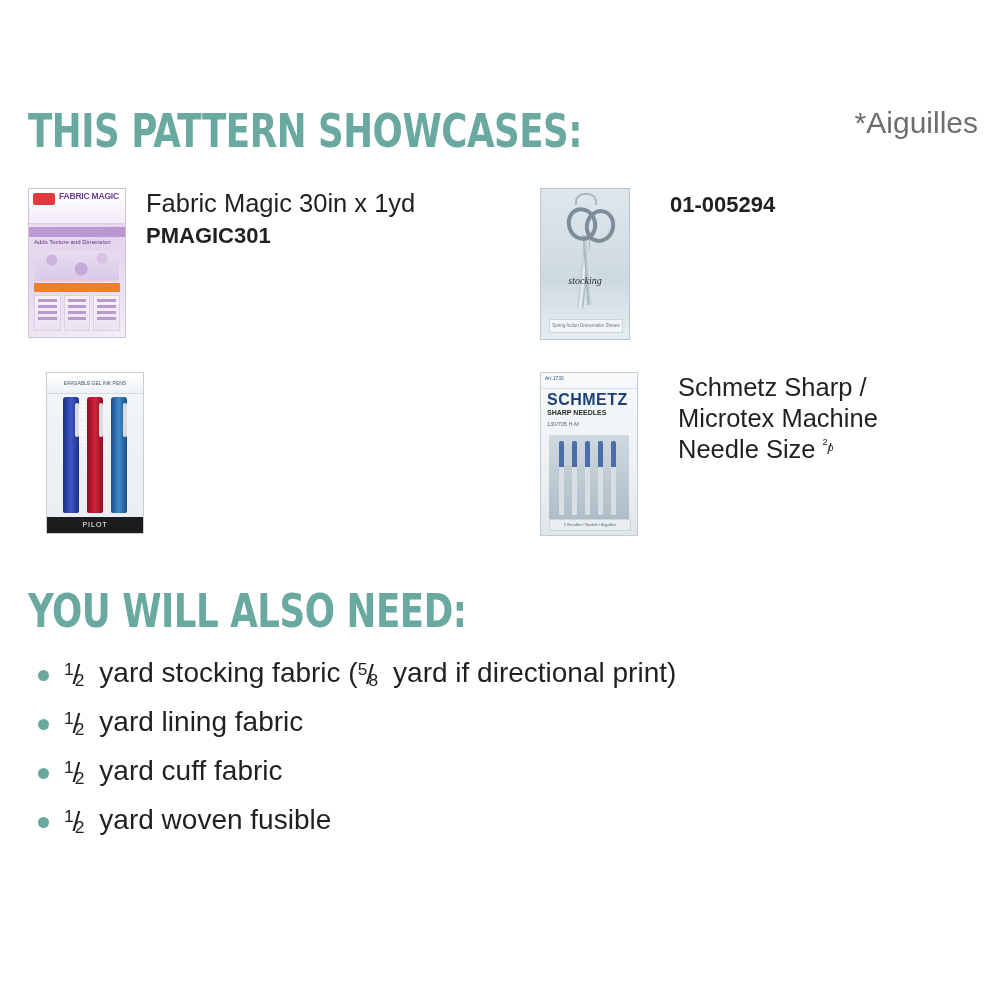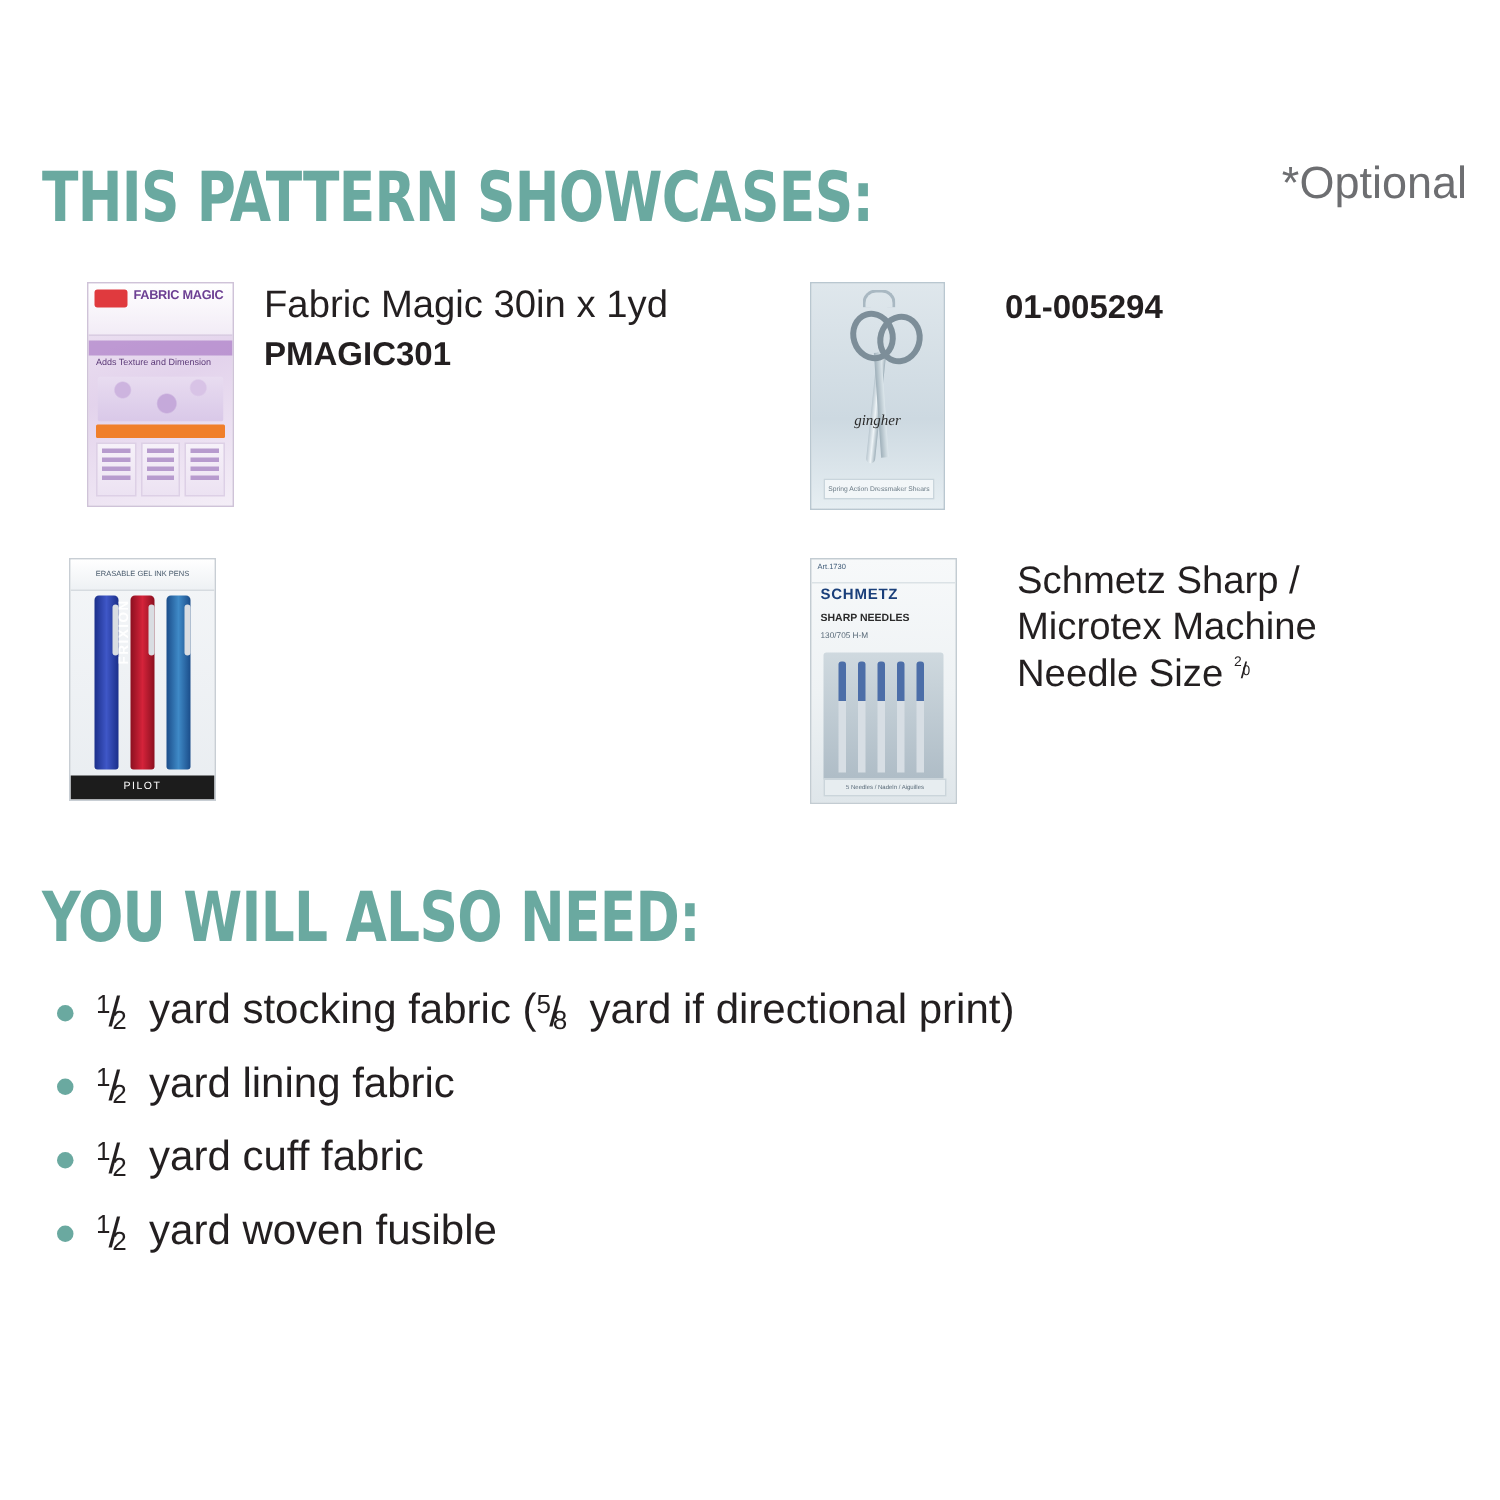--- a/index.html
+++ b/index.html
@@ -78,21 +78,21 @@
   }
   .prod-sku {
     font-weight: 700;
     font-size: 22px;
     line-height: 32px;
     display: block;
     margin-top: 1px;
   }
 
   
-  #product-0 { left: 58px;  top: 188px; width: 470px; }
+  #product-0 { left: 28px;  top: 188px; width: 470px; }
   #product-1 { left: 540px; top: 188px; width: 460px; }
   #product-2 { left: 46px;  top: 372px; width: 480px; }
   #product-3 { left: 540px; top: 372px; width: 460px; }
 
   #product-0 .prod-body { margin-left: 20px; width: 300px; }
   #product-1 .prod-body { margin-left: 40px; width: 290px; }
   #product-2 .prod-body { margin-left: 38px; width: 330px; }
   #product-3 .prod-body { margin-left: 40px; width: 285px; }
 
   
@@ -231,21 +231,21 @@
     background: linear-gradient(180deg,#f7f9fa 0%, #eef2f4 55%, #dfe6ea 100%);
     border: 1px solid #c3ccd2;
   }
   .thumb-schmetz .sz-head {
     position: absolute; left: 0; top: 0; width: 100%; height: 16px;
     border-bottom: 1px solid #dbe2e6; font-size: 5px; color: #3f5b78;
     padding: 2px 4px; box-sizing: border-box;
   }
   .thumb-schmetz .sz-brand {
     position: absolute; left: 6px; top: 18px; width: 84px;
-    font-size: 10px; font-weight: 700; color: #1a3f7a; letter-spacing: 0.5px;
+    font-size: 16px; font-weight: 700; color: #1a3f7a; letter-spacing: 0.5px;
     font-family: "Liberation Sans", sans-serif;
   }
   .thumb-schmetz .sz-sub {
     position: absolute; left: 6px; top: 36px; width: 84px;
     font-size: 7px; font-weight: 700; color: #2b2b2b;
   }
   .thumb-schmetz .sz-size {
     position: absolute; left: 6px; top: 48px; width: 84px;
     font-size: 5.5px; color: #5a6b79;
   }
@@ -345,21 +345,21 @@
   .sup-frac .sl  { position: absolute; left: 0.30em; top: -0.16em; font-size: 0.95em; }
   .sup-frac .den { position: absolute; left: 0.62em; top: 0.10em; font-size: 0.58em; }
 </style>
 </head>
 <body>
 
 <div class="page">
 
   <div id="showcase-heading" class="section-heading">THIS PATTERN SHOWCASES:</div>
 
-  <div id="optional-note">*Optional</div>
+  <div id="optional-note">*Aiguilles</div>
 
   <div class="product" id="product-0">
     <div class="thumb thumb-fabricmagic">
       <div class="fm-top">
         <div class="fm-logo"></div>
         <div class="fm-title">FABRIC MAGIC</div>
       </div>
       <div class="fm-band"></div>
       <div class="fm-sub">Adds Texture and Dimension</div>
       <div class="fm-swatch"></div>
@@ -391,21 +391,21 @@
     </div>
   </div>
 
   <div class="product" id="product-1">
     <div class="thumb thumb-gingher">
       <div class="gh-hook"></div>
       <div class="gh-blade"></div>
       <div class="gh-blade2"></div>
       <div class="gh-ring r1"></div>
       <div class="gh-ring r2"></div>
-      <div class="gh-label">gingher</div>
+      <div class="gh-label">stocking</div>
       <div class="gh-foot">Spring Action Dressmaker Shears</div>
     </div>
     <div class="prod-body">
       <span class="prod-sku">01-005294</span>
     </div>
   </div>
 
   <div class="product" id="product-2">
     <div class="thumb thumb-frixion">
       <div class="fx-top">ERASABLE GEL INK PENS</div>

